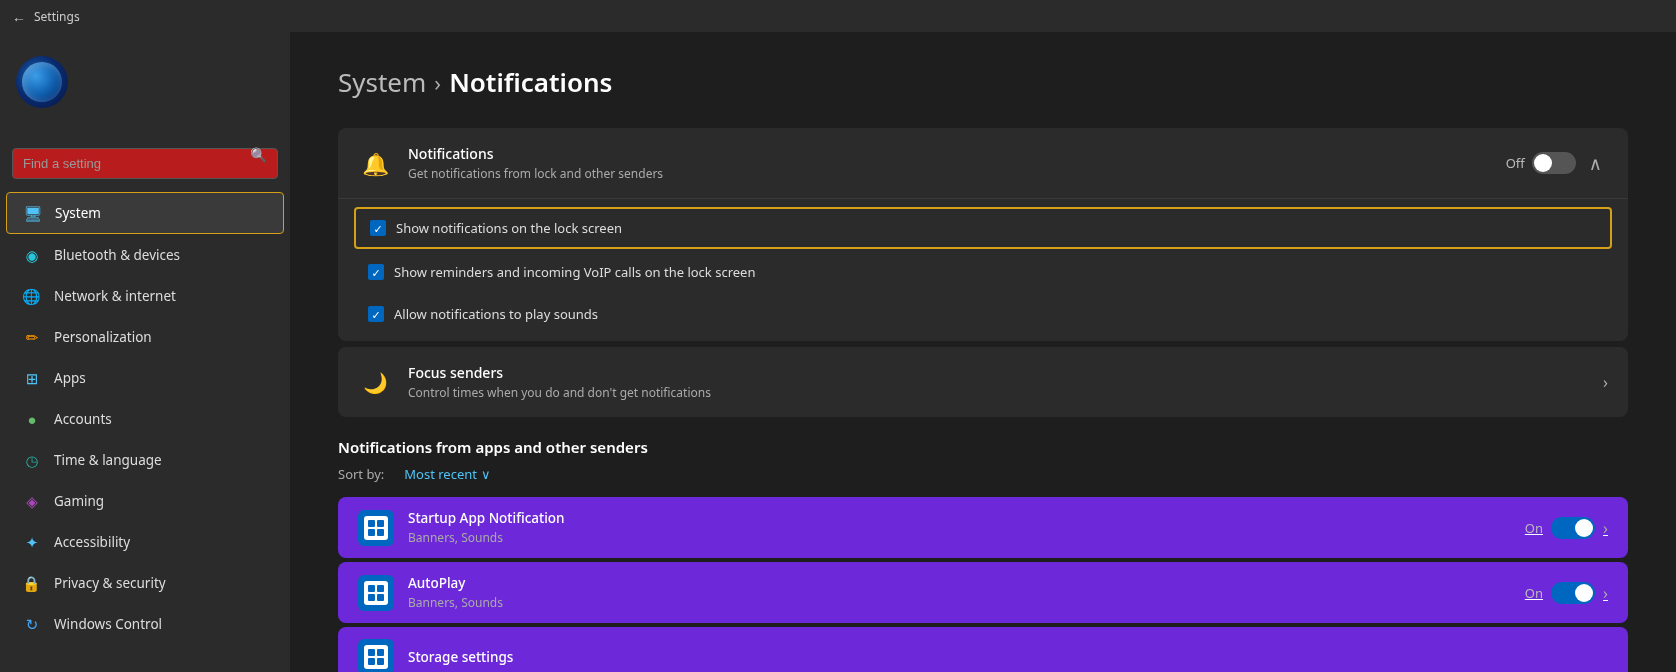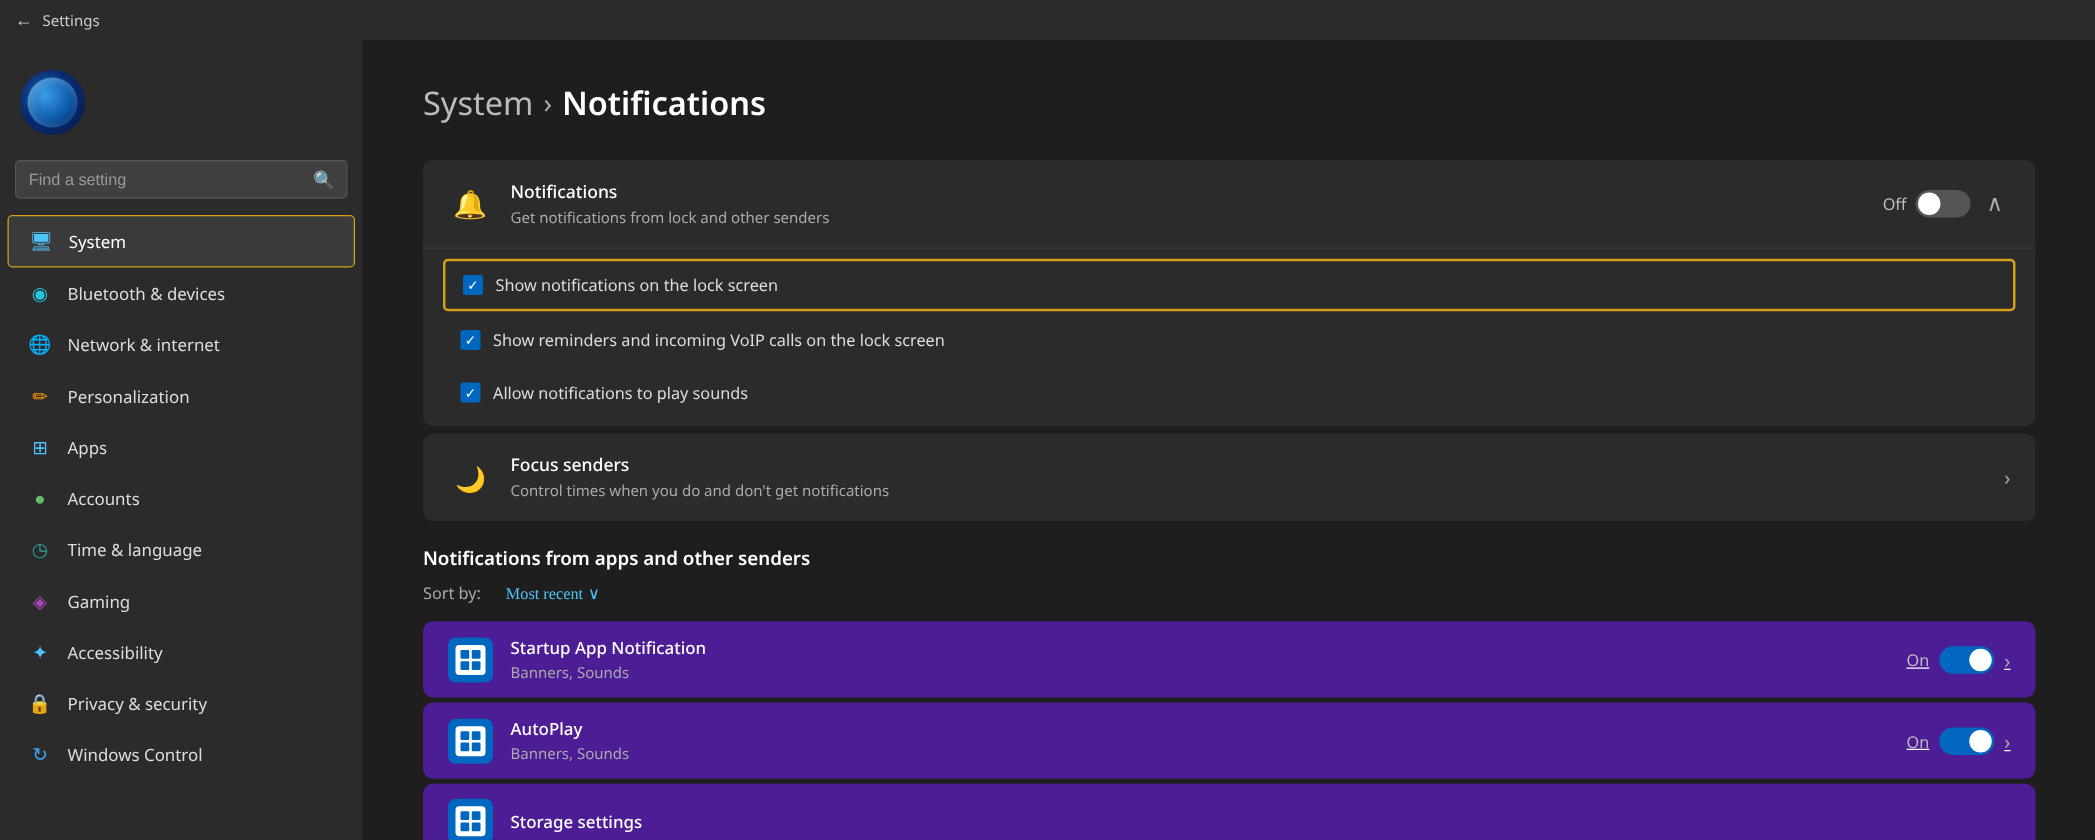--- a/index.html
+++ b/index.html
@@ -79,27 +79,28 @@
       background: radial-gradient(circle at 35% 35%, #3a9de8, #1060b0, #082060);
       box-shadow: inset 2px 2px 8px rgba(255,255,255,0.3);
     }
 
     .search-box {
       margin: 0 12px 12px 12px;
       position: relative;
     }
     .search-box input {
       width: 100%;
-      background: #404040;
+      background: #b91c1c;
       border: 1px solid #555;
       border-radius: 4px;
       color: #ccc;
       font-size: 13px;
       padding: 7px 34px 7px 10px;
       outline: none;
+      margin-top: 20px;
     }
     .search-box input::placeholder { color: #999; }
     .search-icon {
       position: absolute;
       right: 10px;
       top: 50%;
       transform: translateY(-50%);
       color: #aaa;
       font-size: 14px;
     }
@@ -316,26 +317,25 @@
       margin-bottom: 14px;
     }
     .sort-label { font-size: 13px; color: #aaa; }
     .sort-value {
       font-size: 13px;
       color: #4fc3f7;
       cursor: pointer;
       display: flex;
       align-items: center;
       gap: 4px;
-      font-family: Liberation Serif, serif;
     }
 
     
     .app-row {
-      background: #4c1d95;
+      background: #6d28d9;
       border-radius: 8px;
       display: flex;
       align-items: center;
       padding: 12px 20px;
       gap: 14px;
       margin-bottom: 4px;
       cursor: pointer;
     }
     .app-icon {
       width: 36px;

